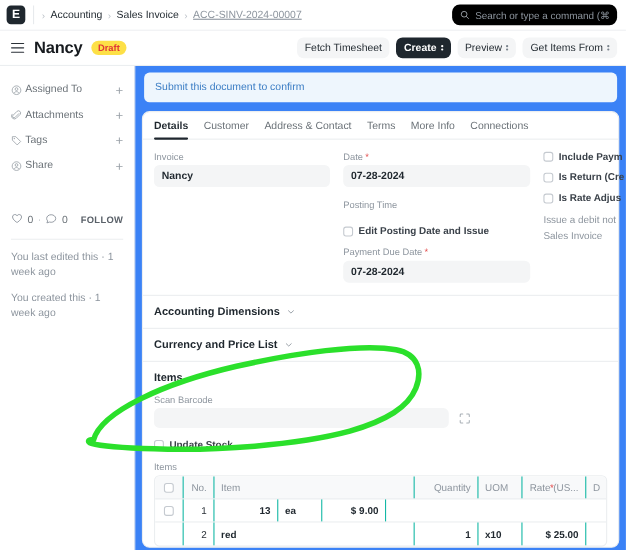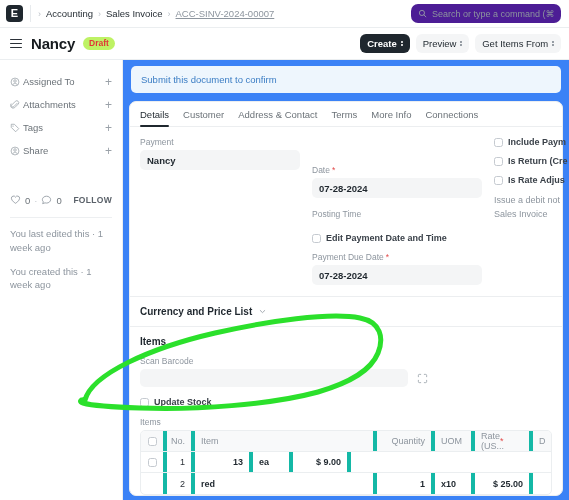--- a/index.html
+++ b/index.html
@@ -26,38 +26,38 @@
     flex: 0 0 auto;
   }
   .nav-divider { width: 1px; height: 17px; background: #e7eaed; margin: 0 7px; }
   .crumbs { display: flex; align-items: center; gap: 5px; font-size: 9.5px; }
   .crumb { color: #1f272e; white-space: nowrap; }
   .crumb.muted { color: #8d959e; text-decoration: underline; }
   .sep { color: #b9bfc6; font-size: 9px; }
   .navbar-spacer { flex: 1 1 auto; }
   .searchbox {
     display: flex; align-items: center; gap: 5px;
-    background: #4c1d95; border-radius: 7px;
+    background: #000000; border-radius: 7px;
     height: 19px; width: 150px; padding: 0 7px;
     font-size: 9px; color: #8d959e; overflow: hidden;
   }
   .searchbox svg { flex: 0 0 auto; }
   .search-ph { white-space: nowrap; overflow: hidden; }
 
   
   .page-head {
     height: 32px; display: flex; align-items: center; padding: 0 8px 0 10px;
     border-bottom: 1px solid #ebeef0; background: #fff;
   }
   .menu-icon { display: flex; flex-direction: column; gap: 2.5px; margin-right: 9px; cursor: pointer; }
   .menu-icon i { display: block; width: 12px; height: 1.4px; background: #2b3138; border-radius: 1px; }
   .doc-title { font-size: 15px; font-weight: 700; letter-spacing: -0.2px; color: #171b1f; }
   .badge-draft {
     margin-left: 8px; font-size: 8.5px; font-weight: 600;
-    color: #e03636; background: #bef264; border-radius: 7px;
+    color: #e03636; background: #fde047; border-radius: 7px;
     padding: 2px 6px; line-height: 1;
   }
   .head-spacer { flex: 1 1 auto; }
   .hbtns { display: flex; align-items: center; gap: 6px; }
   .hbtn {
     font-size: 9.5px; font-weight: 500; color: #1f272e;
     background: #f4f5f6; border: none; border-radius: 6px;
     height: 19px; padding: 0 7px; display: flex; align-items: center; gap: 4px;
     cursor: pointer; white-space: nowrap; font-family: inherit;
   }
@@ -87,27 +87,27 @@
 
   
   .main { flex: 1 1 auto; border-left: 1px solid #ebeef0; overflow: hidden; position: relative; background: #3b82f6; }
   .alert {
     background: #eef6fd; color: #3b7dc4; font-size: 9.5px; font-weight: 500;
     padding: 8px 10px; margin: 6px 8px 8px 8px; border-radius: 5px;
   }
   .card { border: 1px solid #eceef0; border-radius: 7px; margin: 0 6px; background: #fff; }
   .tabs { display: flex; align-items: flex-end; gap: 14px; padding: 7px 10px 0 10px; border-bottom: 1px solid #eceef0; }
   .tab { font-size: 9.5px; color: #6b7278; padding-bottom: 6px; cursor: pointer; white-space: nowrap; position: relative; }
-  .tab.active { color: #1f272e; font-weight: 400; }
+  .tab.active { color: #1f272e; font-weight: 700; }
   .tab.active::after { content: ""; position: absolute; left: 0; right: 0; bottom: -1px; height: 1.6px; background: #1f272e; border-radius: 2px; }
 
   .form-grid { display: flex; padding: 10px 10px 0 10px; gap: 12px; }
   .col { display: flex; flex-direction: column; }
   .col-1 { width: 160px; flex: 0 0 160px; }
-  .col-2 { width: 170px; flex: 0 0 170px; margin-top: 28px; }
+  .col-2 { width: 170px; flex: 0 0 170px; }
   .col-3 { flex: 1 1 auto; min-width: 0; }
   .flabel { font-size: 8.5px; color: #8d959e; margin-bottom: 3px; }
   .flabel .req { color: #e24c4c; margin-left: 2px; }
   .finput {
     background: #f4f5f6; border-radius: 5px; height: 20px;
     display: flex; align-items: center; padding: 0 7px;
     font-size: 9.5px; color: #1f272e; font-weight: 600;
   }
   .finput.muted { color: #8d959e; font-weight: 400; }
   .fgroup { margin-bottom: 11px; }
@@ -135,21 +135,21 @@
     width: 20px; height: 20px; display: flex; align-items: center; justify-content: center;
     color: #a9b0b6;
   }
 
   
   .grid-label { font-size: 8.5px; color: #8d959e; margin: 10px 0 3px 0; }
   .gtable { border: 1px solid #ebeef0; border-radius: 5px; overflow: hidden; }
   .grow { display: flex; align-items: center; height: 21px; font-size: 9px; border-bottom: 1px solid #ebeef0; }
   .grow:last-child { border-bottom: none; }
   .ghead { background: #f8f9fa; color: #8d959e; }
-  .gc { padding: 0 6px; display: flex; align-items: center; border-right: 4px solid #14b8a6; height: 100%; }
+  .gc { padding: 0 6px; display: flex; align-items: center; border-right: 1px solid #14b8a6; height: 100%; }
   .gc:last-child { border-right: none; }
   .gc-chk { width: 26px; flex: 0 0 26px; justify-content: center; }
   .gc-no { width: 28px; flex: 0 0 28px; justify-content: flex-end; }
   .gc-item { flex: 1 1 auto; min-width: 0; }
   .gc-qty { width: 58px; flex: 0 0 58px; justify-content: flex-end; }
   .gc-uom { width: 40px; flex: 0 0 40px; gap: 36px; }
   .gc-rate { width: 58px; flex: 0 0 58px; justify-content: flex-end; }
   .gc-d { width: 18px; flex: 0 0 18px; }
   .gbody .gc { color: #1f272e; font-weight: 600; }
   .gbody .gc-no { color: #2b3138; font-weight: 400; }
@@ -187,20 +187,23 @@
   <div class="page-head">
     <div class="menu-icon">
         <i></i>
         <i></i>
         <i></i>
       </div>
     <div class="doc-title">Nancy</div>
     <div class="badge-draft">Draft</div>
     <div class="head-spacer"></div>
     <div class="hbtns">
+      <button class="hbtn">
+        <span>Fetch Timesheet</span>
+      </button>
       <button class="hbtn primary">
         <span>Create</span>
         <span class="dots">
             <i></i>
             <i></i>
           </span>
       </button>
       <button class="hbtn">
         <span>Preview</span>
         <span class="dots">
@@ -300,38 +303,38 @@
           <div class="tab">Address &amp; Contact</div>
           <div class="tab">Terms</div>
           <div class="tab">More Info</div>
           <div class="tab">Connections</div>
         </div>
 
         <div class="form-grid">
 
           <div class="col col-1">
             <div class="fgroup">
-              <div class="flabel">Payment</div>
+              <div class="flabel">Invoice</div>
               <div class="finput">Nancy</div>
             </div>
           </div>
 
           <div class="col col-2">
             <div class="fgroup">
               <div class="flabel">
                 <span>Date</span><span class="req">*</span>
               </div>
               <div class="finput">07-28-2024</div>
             </div>
             <div class="fgroup">
               <div class="flabel">Posting Time</div>
             </div>
             <div class="chkrow">
               <span class="chk"></span>
-              <span class="chktext">Edit Payment Date and Time</span>
+              <span class="chktext">Edit Posting Date and Issue</span>
             </div>
             <div class="fgroup">
               <div class="flabel">
                 <span>Payment Due Date</span><span class="req">*</span>
               </div>
               <div class="finput">07-28-2024</div>
             </div>
           </div>
 
           <div class="col col-3">
@@ -346,20 +349,28 @@
             <div class="chkrow">
               <span class="chk"></span>
               <span class="chktext">Is Rate Adjus</span>
             </div>
             <div class="helptext">Issue a debit not</div>
             <div class="helptext">Sales Invoice</div>
           </div>
 
         </div>
 
+        <div class="section-row">
+          <span class="section-title">Accounting Dimensions</span>
+          <span class="chev">
+            <svg width="9" height="9" viewBox="0 0 16 16" fill="none">
+                <path d="M4 6.2 8 10l4-3.8" stroke="#8d959e" stroke-width="1.4" stroke-linecap="round" stroke-linejoin="round"></path>
+              </svg>
+          </span>
+        </div>
 
         <div class="section-row">
           <span class="section-title">Currency and Price List</span>
           <span class="chev">
             <svg width="9" height="9" viewBox="0 0 16 16" fill="none">
                 <path d="M4 6.2 8 10l4-3.8" stroke="#8d959e" stroke-width="1.4" stroke-linecap="round" stroke-linejoin="round"></path>
               </svg>
           </span>
         </div>
 

